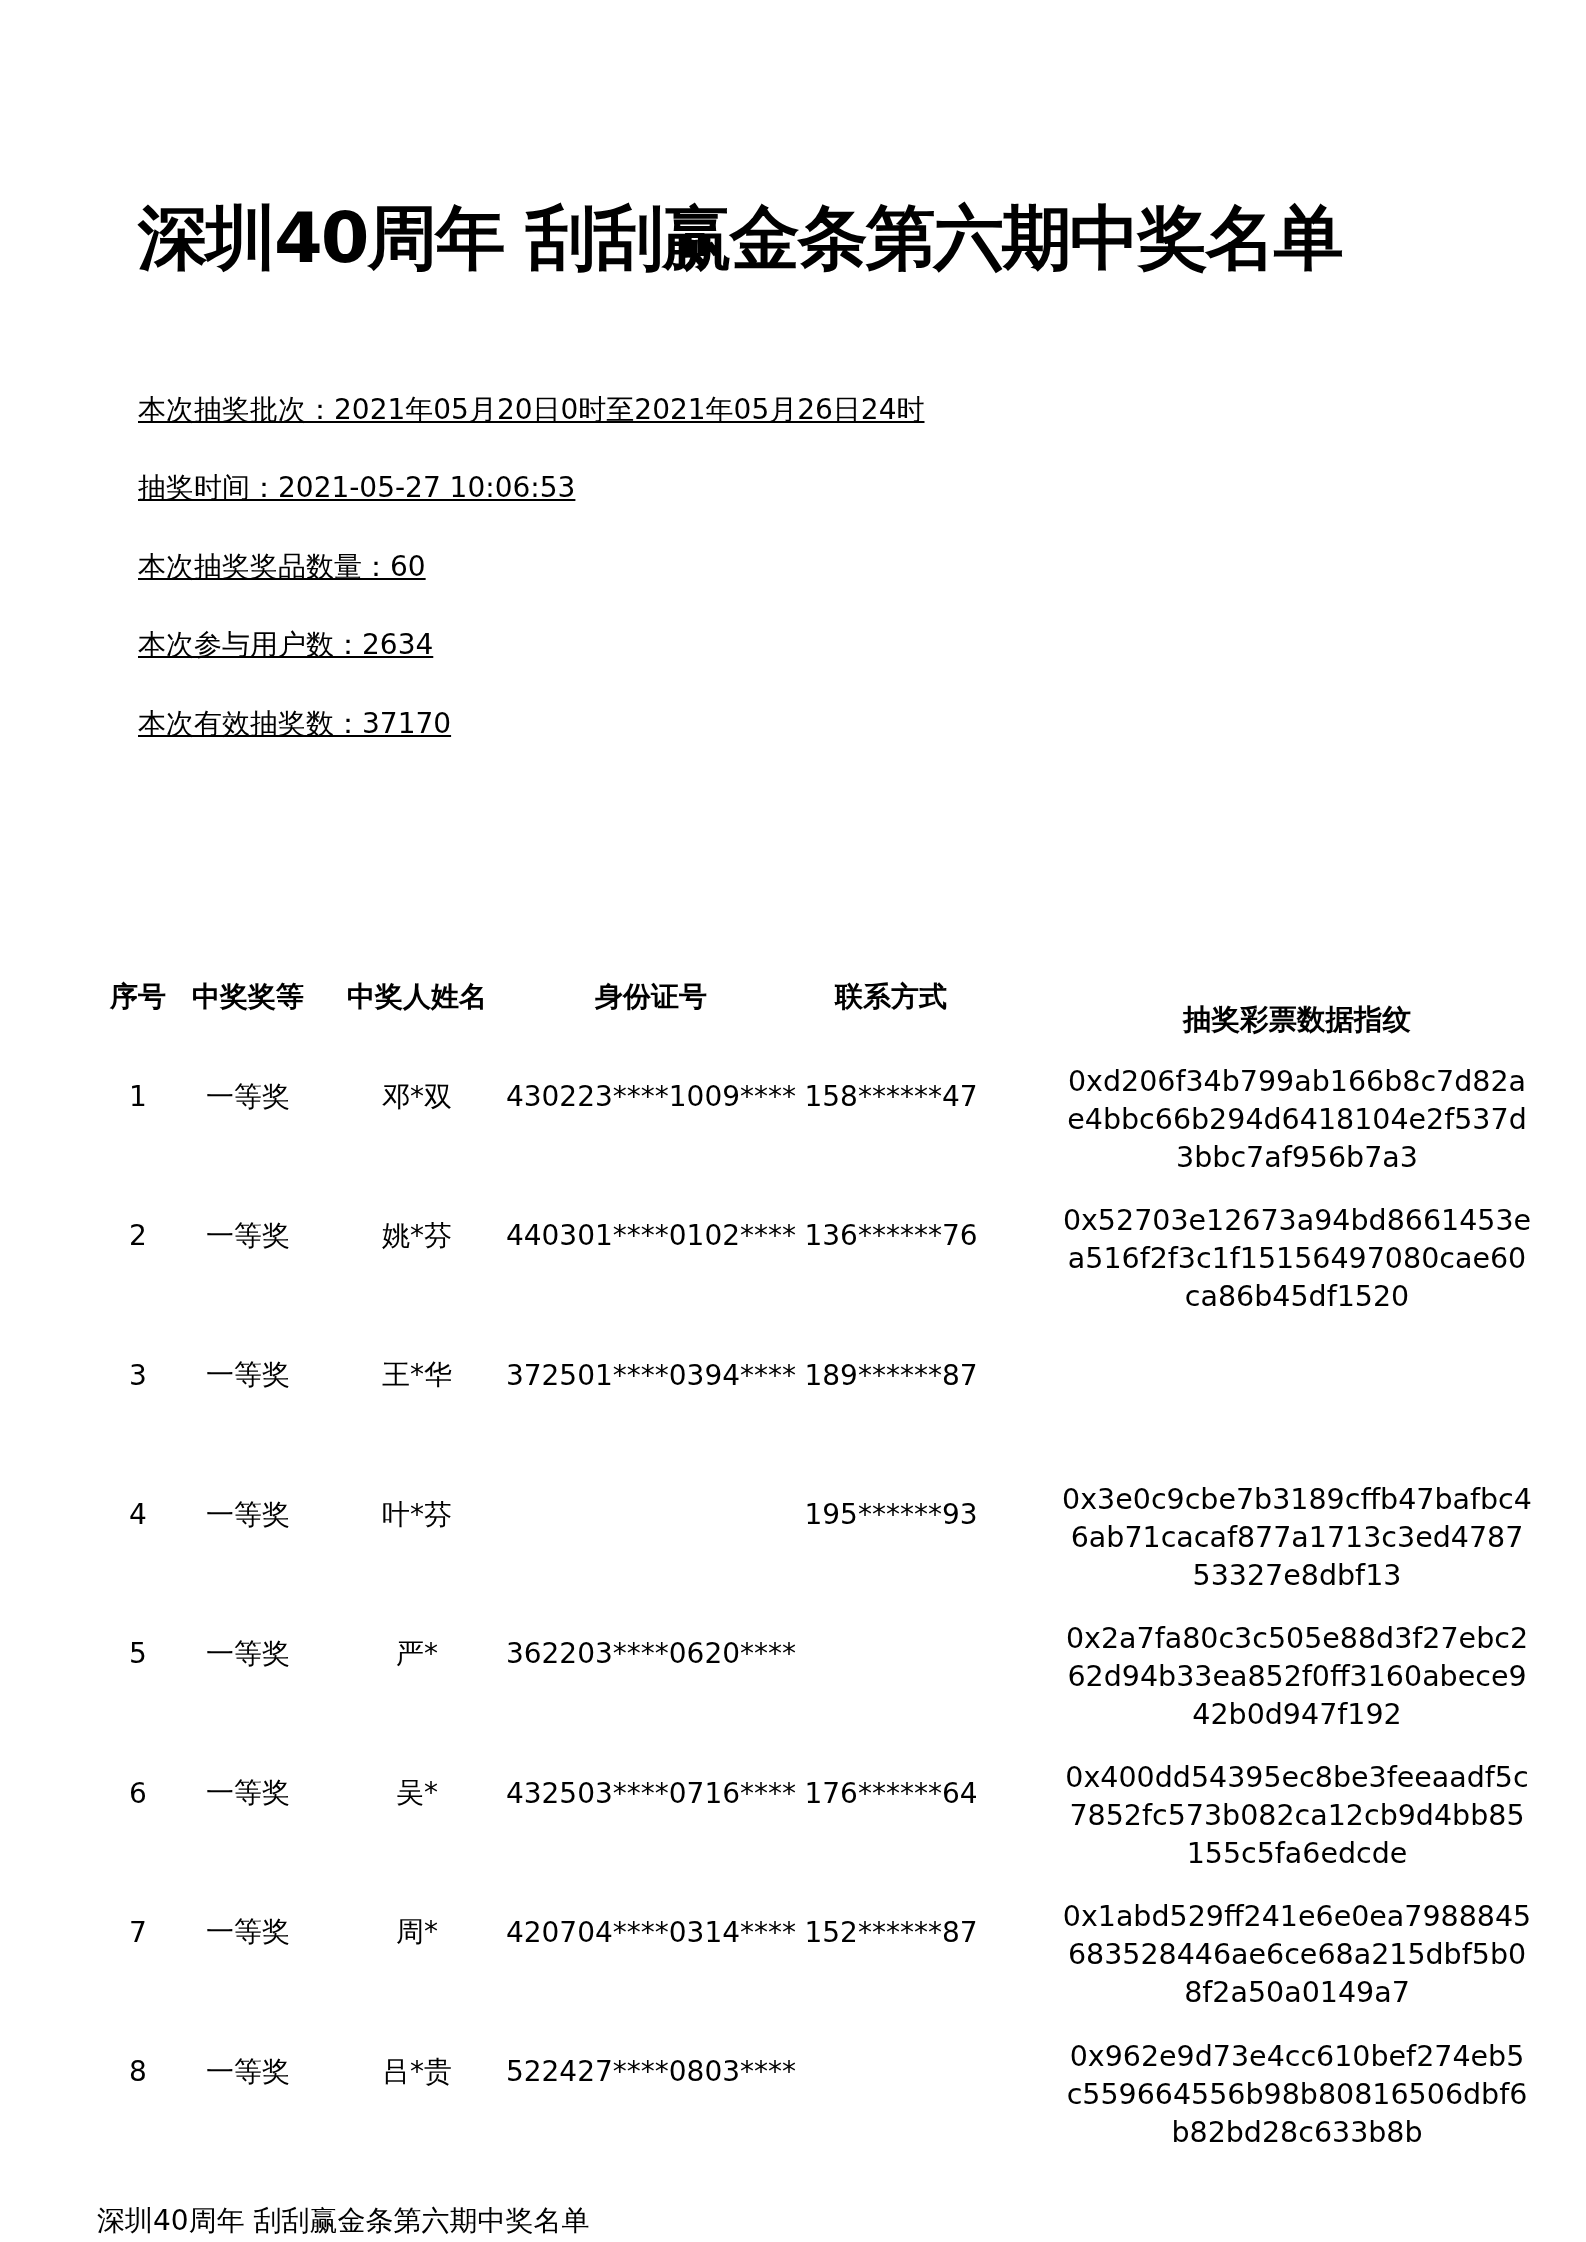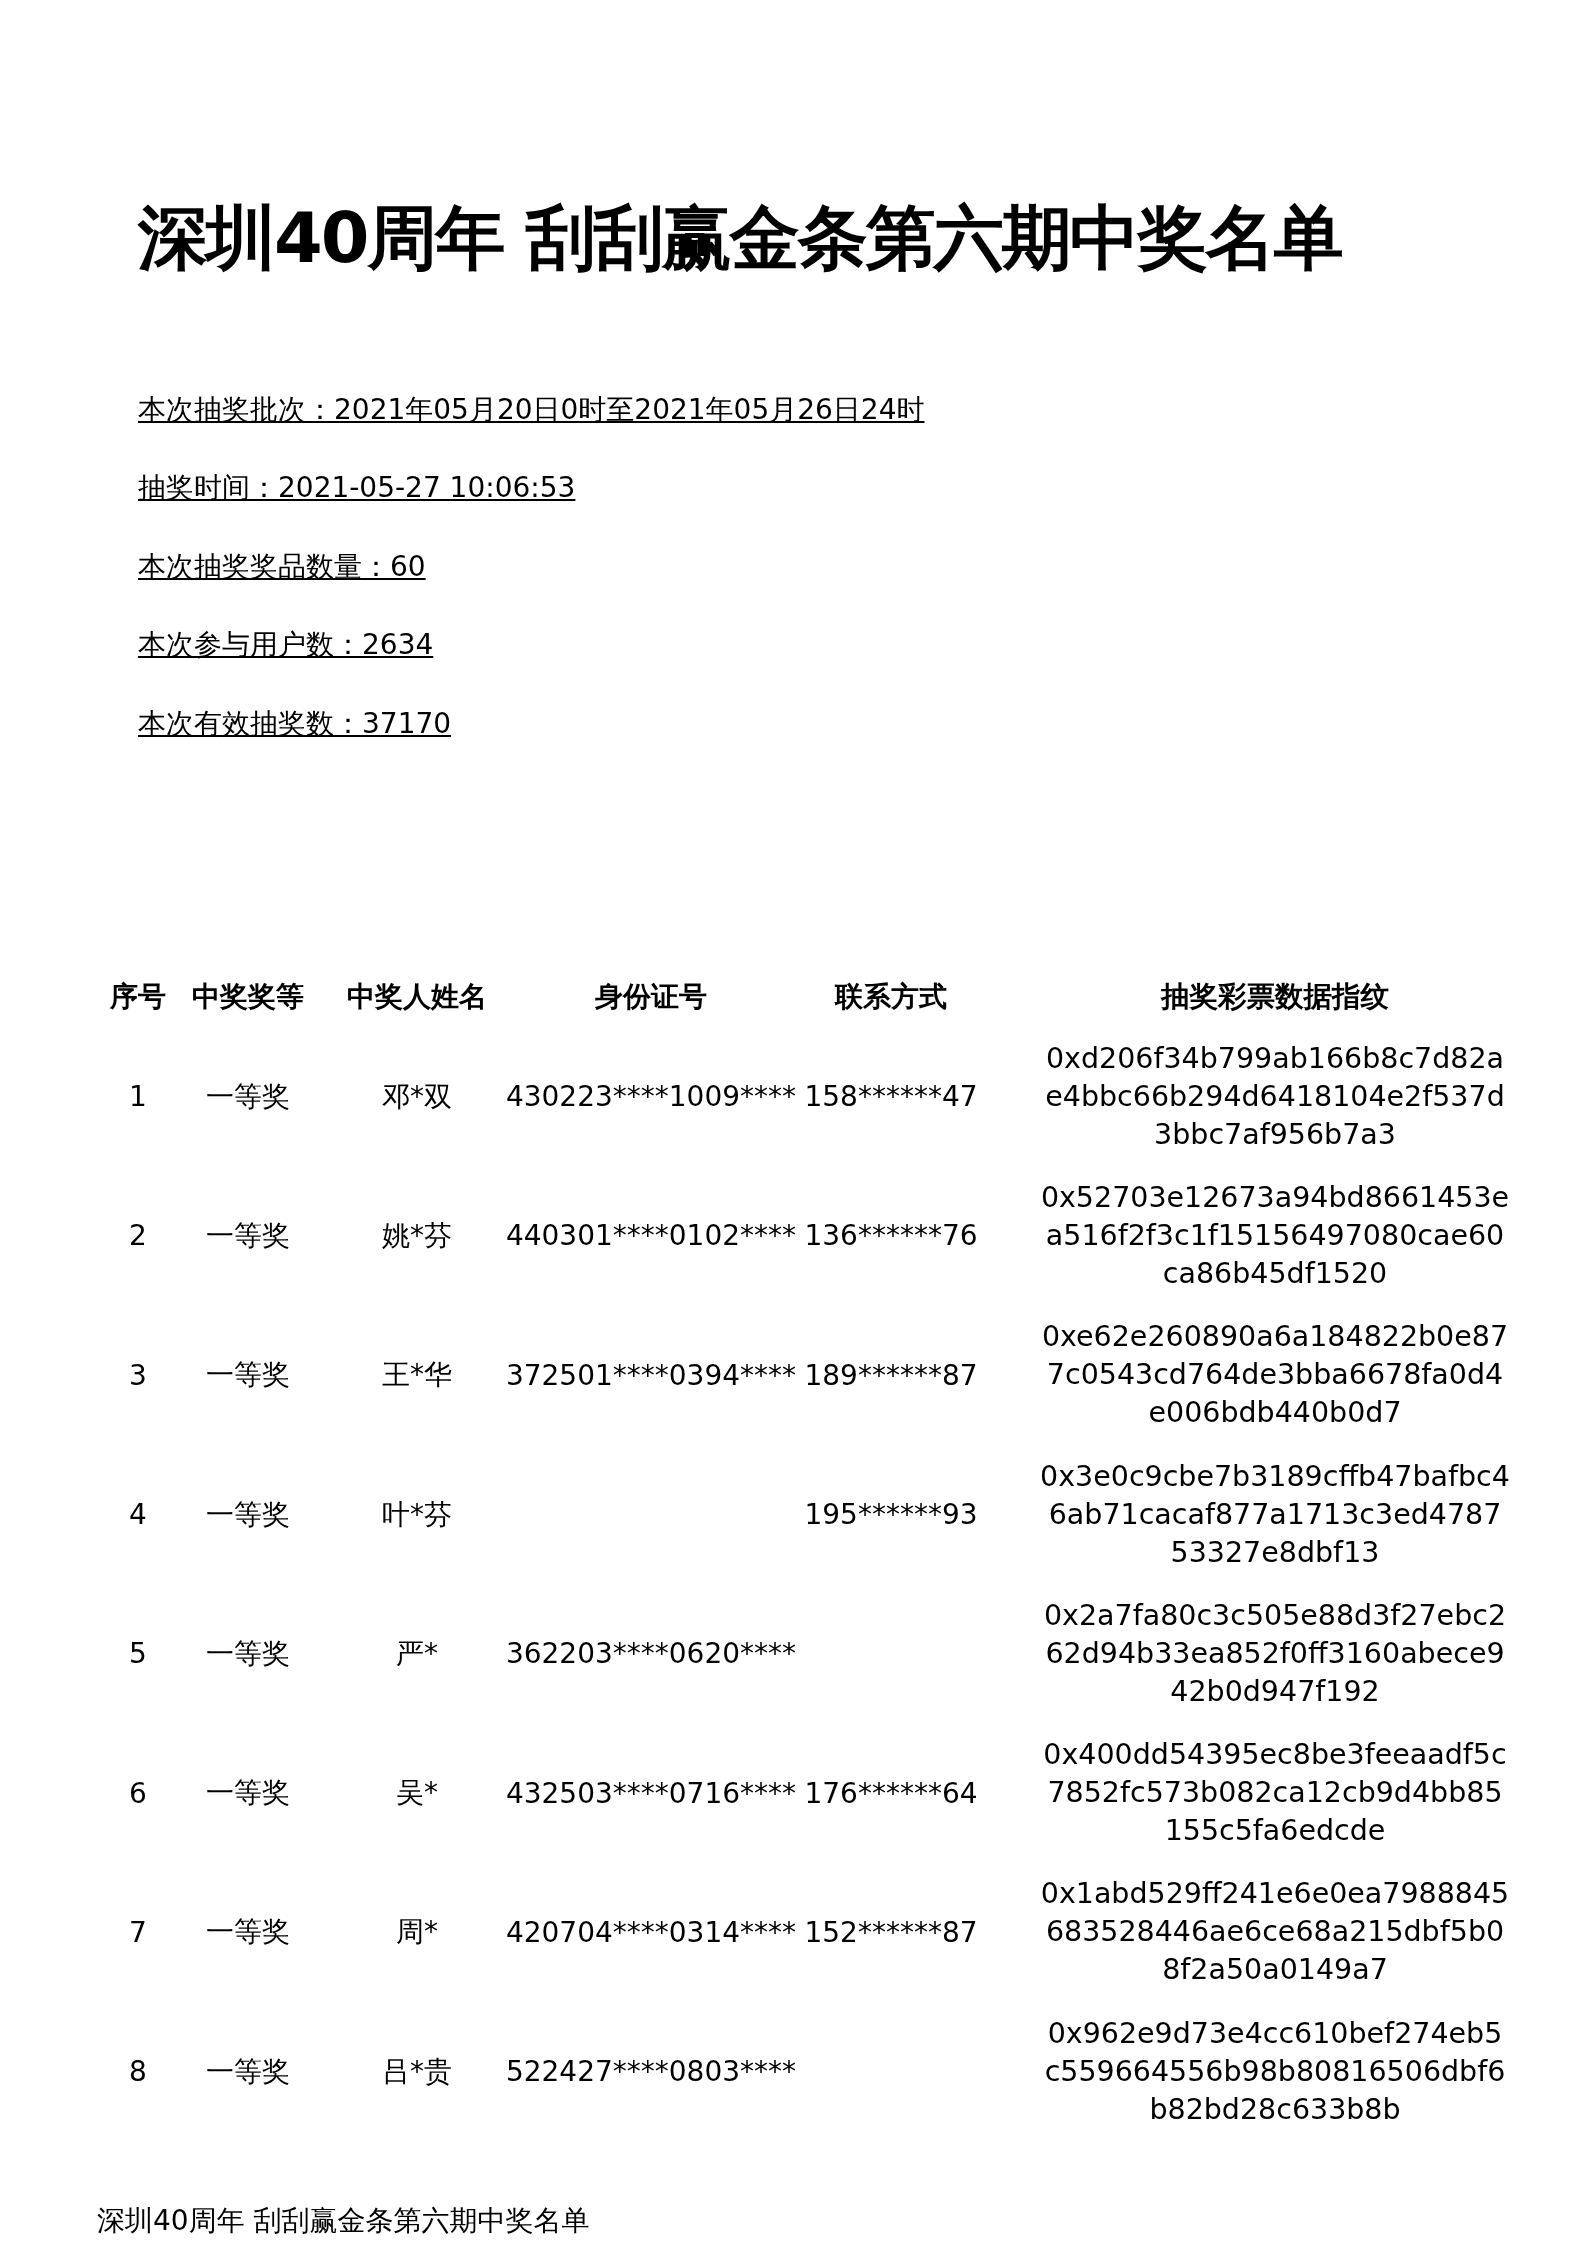--- a/index.html
+++ b/index.html
@@ -16,21 +16,21 @@
   .tbl { position: absolute; left: 95px; top: 975px; width: 1440px; }
   .thead, .trow { position: relative; width: 100%; }
   .thead { height: 44px; font-weight: bold; font-size: 28px; }
   .trow { height: 139.3px; font-size: 28px; }
   .cell { position: absolute; top: 0; height: 100%; display: flex; align-items: center; justify-content: center; text-align: center; white-space: nowrap; }
   .c0 { left: 0px;   width: 86px; }
   .c1 { left: 93px;  width: 120px; }
   .c2 { left: 252px; width: 140px; }
   .c3 { left: 406px; width: 300px; }
   .c4 { left: 696px; width: 200px; }
-  .c5 { left: 940px; width: 480px; white-space: normal; word-break: break-all; line-height: 38px; font-size: 28.5px; }
+  .c5 { left: 962px; width: 480px; white-space: normal; word-break: break-all; line-height: 38px; font-size: 28.5px; margin-top: 23px; }
   .c5 span { display: block; width: 470px; }
   .thead .c5 { white-space: nowrap; }
   .trow:first-of-type { }
   .rows { position: absolute; top: 52px; left: 0; width: 100%; }
   .footer { position: absolute; left: 97px; top: 2202px; font-size: 28px; white-space: nowrap; }
 </style>
 </head>
 <body>
 
 <div class="title">深圳40周年 刮刮赢金条第六期中奖名单</div>
@@ -71,23 +71,20 @@
       <div class="cell c5">
           <span>0x52703e12673a94bd8661453ea516f2f3c1f15156497080cae60ca86b45df1520</span>
         </div>
     </div>
     <div class="trow">
       <div class="cell c0">3</div>
       <div class="cell c1">一等奖</div>
       <div class="cell c2">王*华</div>
       <div class="cell c3">372501****0394****</div>
       <div class="cell c4">189******87</div>
-      <div class="cell c5">
-          <span>0xe62e260890a6a184822b0e877c0543cd764de3bba6678fa0d4e006bdb440b0d7</span>
-        </div>
     </div>
     <div class="trow">
       <div class="cell c0">4</div>
       <div class="cell c1">一等奖</div>
       <div class="cell c2">叶*芬</div>
       <div class="cell c4">195******93</div>
       <div class="cell c5">
           <span>0x3e0c9cbe7b3189cffb47bafbc46ab71cacaf877a1713c3ed478753327e8dbf13</span>
         </div>
     </div>

